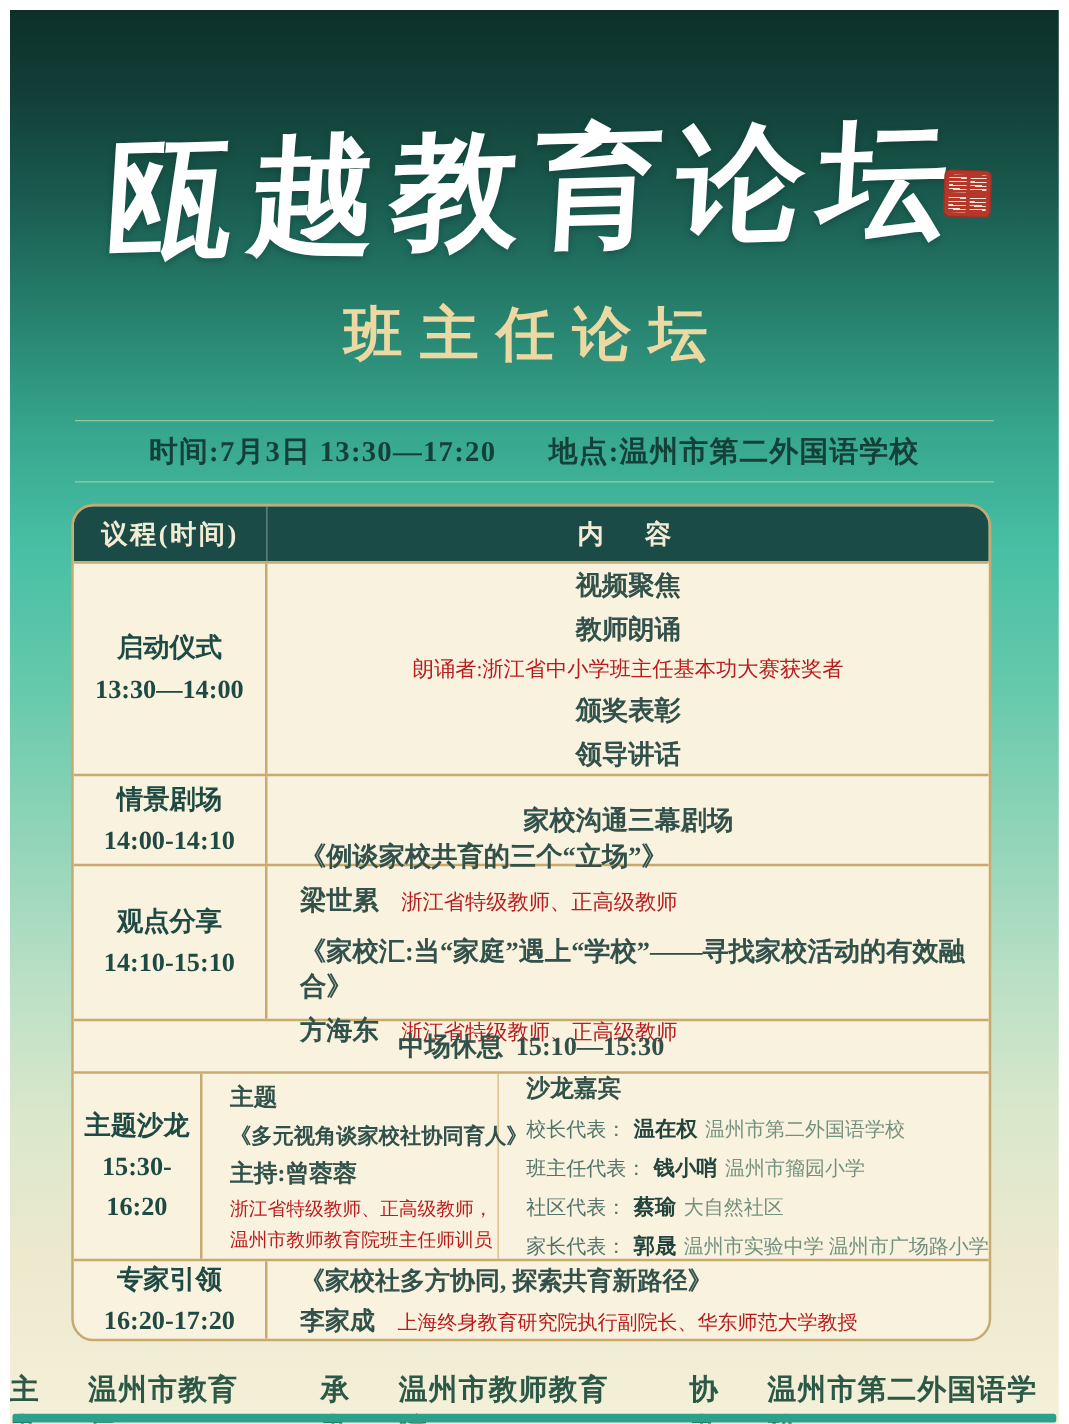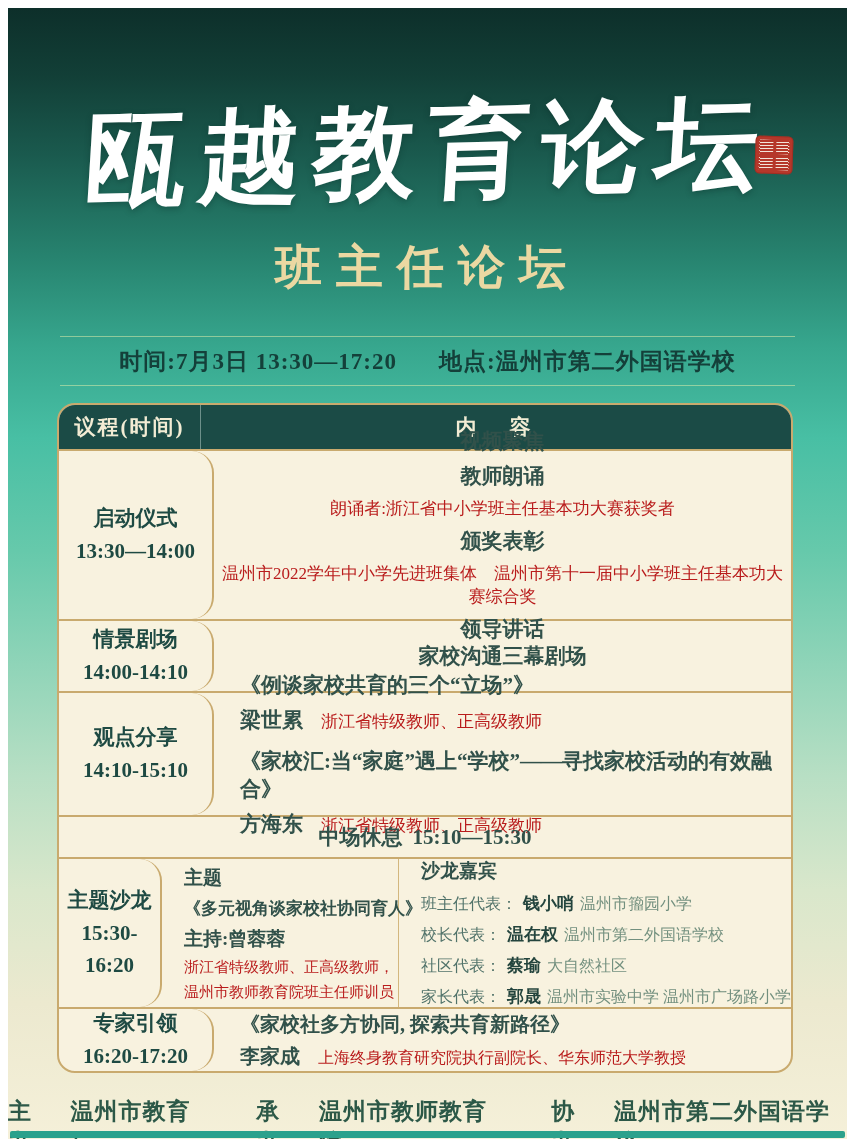--- a/index.html
+++ b/index.html
@@ -31,27 +31,27 @@
   .infobar { position:absolute; top:328px; left:52px; right:52px; height:50px;
     border-top:1px solid rgba(216,235,170,.55); border-bottom:1px solid rgba(216,235,170,.55);
     display:flex; align-items:center; justify-content:center; gap:42px;
     color:#14403a; font-size:23px; font-weight:bold; letter-spacing:1px; }
 
   .table { position:absolute; left:49px; top:395px; width:736px;
     border:2px solid #c9aa6e; border-radius:18px; background:#f8f2df; overflow:hidden; }
   .thead { display:flex; height:44px; background:#1b4b46; color:#f2ecd4; }
   .th { display:flex; align-items:center; justify-content:center;
     font-size:21px; font-weight:bold; letter-spacing:2px; }
-  .th-agenda { width:142px; border-right:1px solid #6d908a; }
+  .th-agenda { width:155px; border-right:1px solid #6d908a; }
   .th-content { flex:1; letter-spacing:6px; }
 
   .row { display:flex; border-top:2px solid #c9aa6e; }
   .cell-agenda { width:155px; border-right:2px solid #c9aa6e;
     display:flex; flex-direction:column; align-items:center; justify-content:center;
-    color:#1e4a43; font-weight:bold; font-size:21px; line-height:1.55; text-align:center;border-radius:22px; }
+    color:#1e4a43; font-weight:bold; font-size:21px; line-height:1.55; text-align:center; }
   .cell-content { flex:1; display:flex; flex-direction:column; justify-content:center; }
 
   .c-center { align-items:center; text-align:center;border-radius:19px; }
   .c-left { align-items:flex-start; padding-left:26px; }
   .t-bold { color:#31514a; font-weight:bold; font-size:21px; }
   .t-light { color:#b91c1c; font-size:17px; font-weight:normal; }
   .gap-lines { gap:7px; }
 
   .r1 { height:170px; }
   .r2 { height:72px; }
@@ -123,21 +123,20 @@
       <div class="row r1">
         <div class="cell-agenda">
           <span>启动仪式</span>
           <span>13:30—14:00</span>
         </div>
         <div class="cell-content c-center gap-lines">
           <span class="t-bold">视频聚焦</span>
           <span class="t-bold">教师朗诵</span>
           <span class="t-light">朗诵者:浙江省中小学班主任基本功大赛获奖者</span>
           <span class="t-bold">颁奖表彰</span>
-          <span class="t-light">温州市2022学年中小学先进班集体　温州市第十一届中小学班主任基本功大赛综合奖</span>
           <span class="t-bold">领导讲话</span>
         </div>
       </div>
 
       <div class="row r2">
         <div class="cell-agenda">
           <span>情景剧场</span>
           <span>14:00-14:10</span>
         </div>
         <div class="cell-content c-center">
@@ -178,28 +177,28 @@
           <div class="salon-left">
             <span class="t-bold">主题</span>
             <span class="t-bold nowrap" style="font-size:17px">《多元视角谈家校社协同育人》</span>
             <span class="t-bold">主持:曾蓉蓉</span>
             <span class="t-light nowrap">浙江省特级教师、正高级教师，</span>
             <span class="t-light nowrap">温州市教师教育院班主任师训员</span>
           </div>
           <div class="salon-right">
             <span class="t-bold">沙龙嘉宾</span>
             <span class="guest-line">
+              <span class="g-role">校长代表：</span>
+              <span class="g-name">温在权</span>
+              <span class="g-org">温州市第二外国语学校</span>
+            </span>
+            <span class="guest-line">
               <span class="g-role">班主任代表：</span>
               <span class="g-name">钱小哨</span>
               <span class="g-org">温州市籀园小学</span>
-            </span>
-            <span class="guest-line">
-              <span class="g-role">校长代表：</span>
-              <span class="g-name">温在权</span>
-              <span class="g-org">温州市第二外国语学校</span>
             </span>
             <span class="guest-line">
               <span class="g-role">社区代表：</span>
               <span class="g-name">蔡瑜</span>
               <span class="g-org">大自然社区</span>
             </span>
             <span class="guest-line">
               <span class="g-role">家长代表：</span>
               <span class="g-name">郭晟</span>
               <span class="g-org">温州市实验中学 温州市广场路小学</span>

